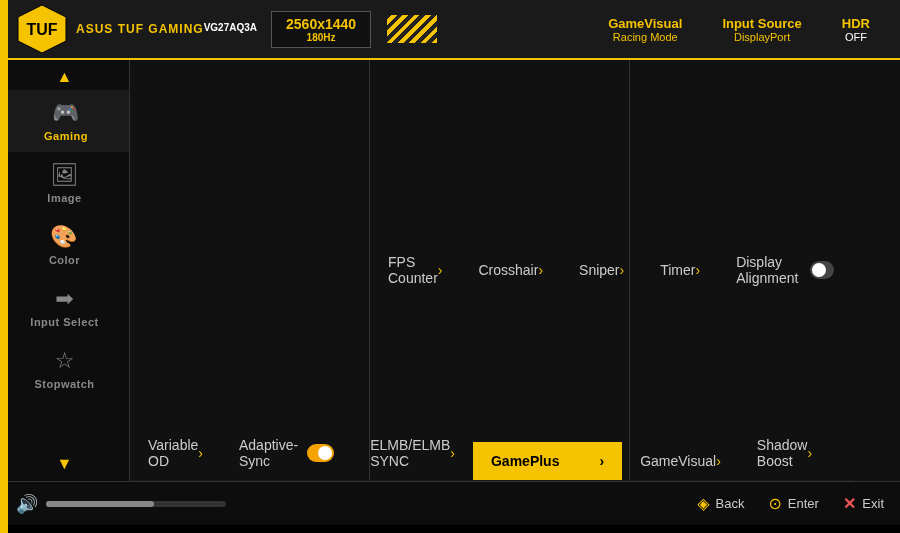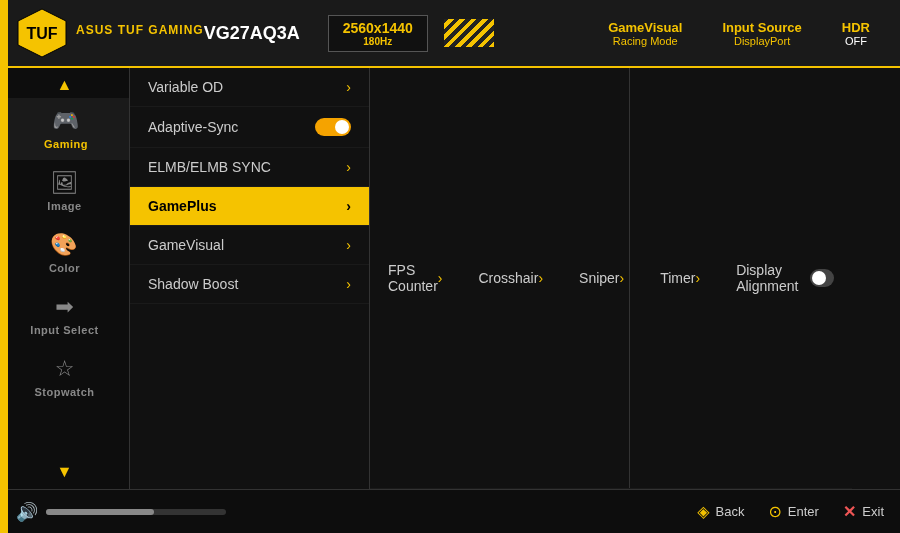--- a/index.html
+++ b/index.html
@@ -10,21 +10,21 @@
       font-family: 'Arial', sans-serif;
       overflow: hidden;
       position: relative;
     }
 
     
     .header {
       display: flex;
       align-items: center;
       background: #1a1a1a;
-      height: 68px;
+      height: 60px;
       border-bottom: 2px solid #f5c300;
       padding: 0 10px;
       gap: 10px;
     }
     .logo-area {
       display: flex;
       align-items: center;
       gap: 8px;
       min-width: 220px;
     }
@@ -36,30 +36,30 @@
       display: flex;
     }
     .logo-brand {
       color: #f5c300;
       font-size: 12px;
       font-weight: bold;
       letter-spacing: 1px;
     }
     .logo-model {
       color: #fff;
-      font-size: 18px;
+      font-size: 10px;
       font-weight: bold;
     }
     .header-res {
       display: flex;
       flex-direction: column;
       align-items: center;
       padding: 4px 14px;
       border: 1px solid #555;
-      margin-left: 18px;
+      margin-left: 4px;
       background: #111;
     }
     .header-res .res-val {
       color: #f5c300;
       font-size: 14px;
       font-weight: bold;
     }
     .header-res .hz-val {
       color: #f5c300;
       font-size: 10px;
@@ -154,21 +154,22 @@
     
     .menu-area {
       display: flex;
       flex: 1;
       background: #111;
     }
     .menu-col {
       width: 240px;
       border-right: 1px solid #333;
       display: flex;
-      flex-direction: column;
+      flex-direction: row;
+      align-items: flex-end;
     }
     .menu-col2 {
       width: 260px;
       border-right: 1px solid #333;
       display: flex;
       flex-direction: row;
     }
     .menu-col3 {
       flex: 1;
     }

